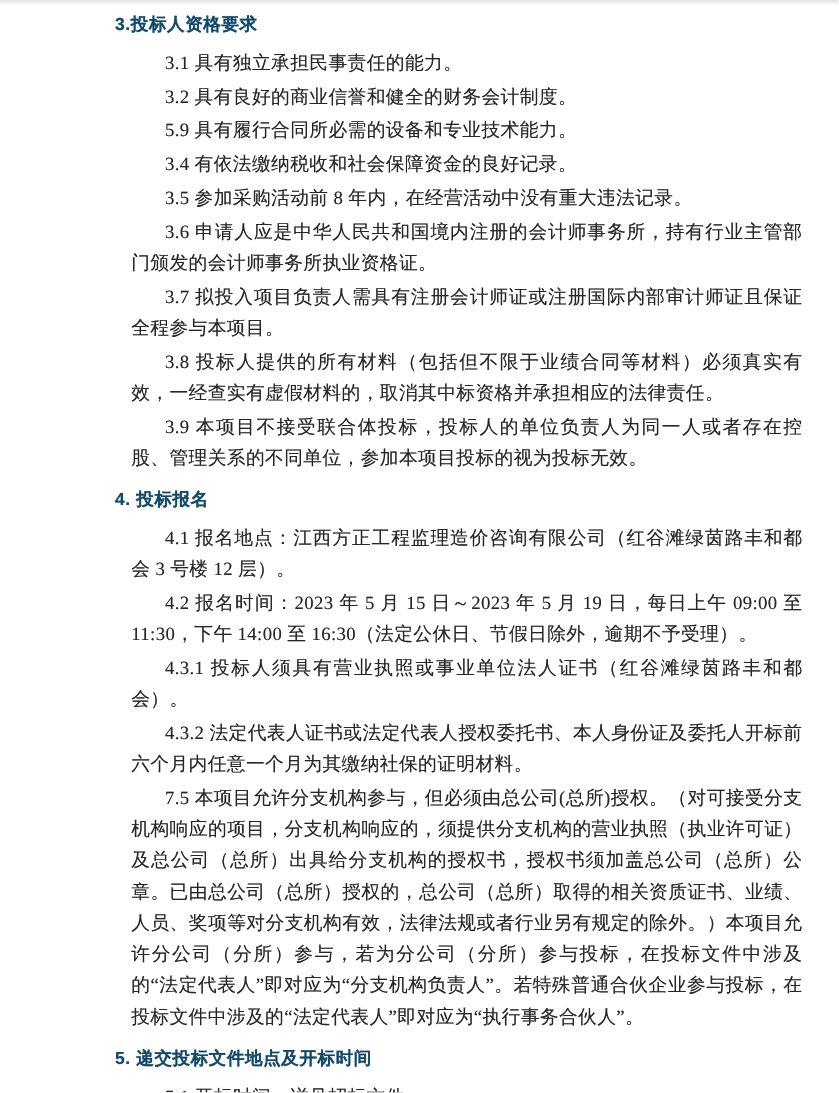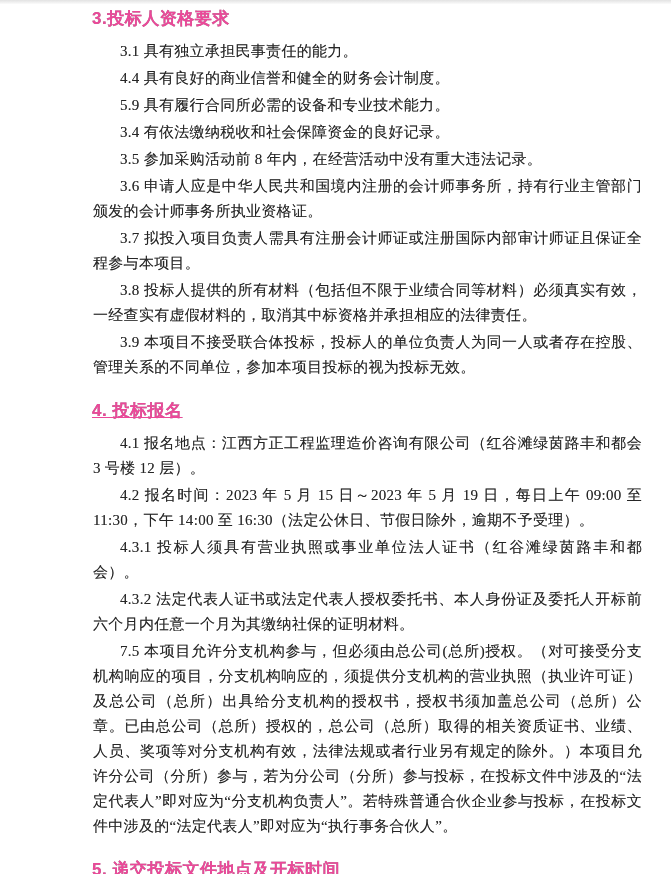--- a/index.html
+++ b/index.html
@@ -19,53 +19,52 @@
     padding: 7px 29px 0 88px;
   }
   .scan-edge {
     position: absolute;
     top: 0; left: 0; right: 0;
     height: 4px;
     background: linear-gradient(#e2e2e2, #fbfbfb);
   }
   .sec-title {
     font-family: "Liberation Sans", "DejaVu Sans", sans-serif;
-    font-size: 17px;
+    font-size: 14px;
     font-weight: 700;
-    color: #ec4899;
+    color: #0c4a6e;
     line-height: 24px;
     margin: 0 0 8px 0;
     padding-left: 4px;
     letter-spacing: 0.5px;
     text-shadow: 0 0 0.6px rgba(20,20,20,0.5);
   }
   .sec-gap .sec-title {
-    margin-top: 19px;
-    text-decoration: underline;
+    margin-top: 7px;
   }
   .para {
     font-size: 15px;
     line-height: 25px;
-    margin: 0 0 2px 5px;
+    margin: 0 0 2px 17px;
     text-align: justify;
     text-indent: 27px;
     letter-spacing: 0.3px;
     text-shadow: 0 0 0.5px rgba(40,40,40,0.45);
   }
 </style>
 </head>
 <body>
 
 <div class="page">
   <div class="scan-edge"></div>
 
   <section class="sec">
     <h2 class="sec-title">3.投标人资格要求</h2>
     <p class="para">3.1 具有独立承担民事责任的能力。</p>
-    <p class="para">4.4 具有良好的商业信誉和健全的财务会计制度。</p>
+    <p class="para">3.2 具有良好的商业信誉和健全的财务会计制度。</p>
     <p class="para">5.9 具有履行合同所必需的设备和专业技术能力。</p>
     <p class="para">3.4 有依法缴纳税收和社会保障资金的良好记录。</p>
     <p class="para">3.5 参加采购活动前 8 年内，在经营活动中没有重大违法记录。</p>
     <p class="para">3.6 申请人应是中华人民共和国境内注册的会计师事务所，持有行业主管部门颁发的会计师事务所执业资格证。</p>
     <p class="para">3.7 拟投入项目负责人需具有注册会计师证或注册国际内部审计师证且保证全程参与本项目。</p>
     <p class="para">3.8 投标人提供的所有材料（包括但不限于业绩合同等材料）必须真实有效，一经查实有虚假材料的，取消其中标资格并承担相应的法律责任。</p>
     <p class="para">3.9 本项目不接受联合体投标，投标人的单位负责人为同一人或者存在控股、管理关系的不同单位，参加本项目投标的视为投标无效。</p>
   </section>
 
   <section class="sec sec-gap">

